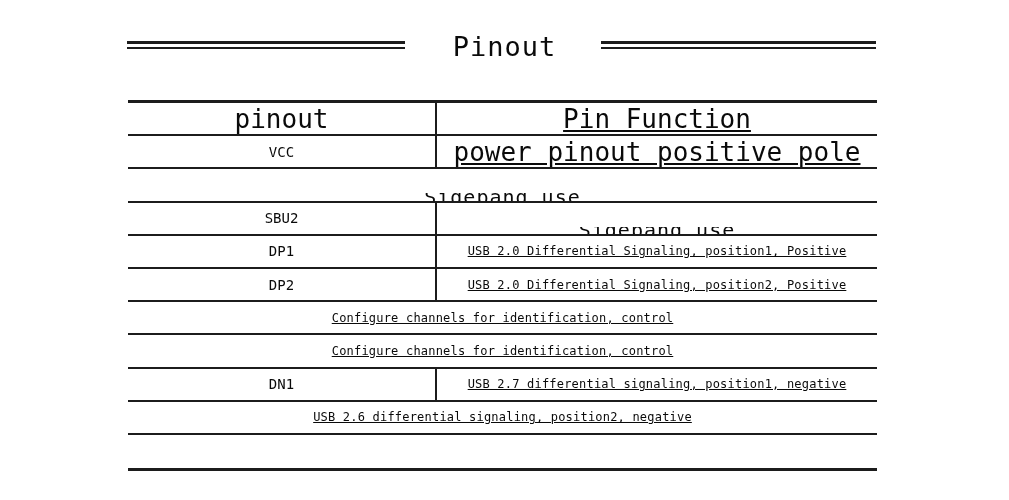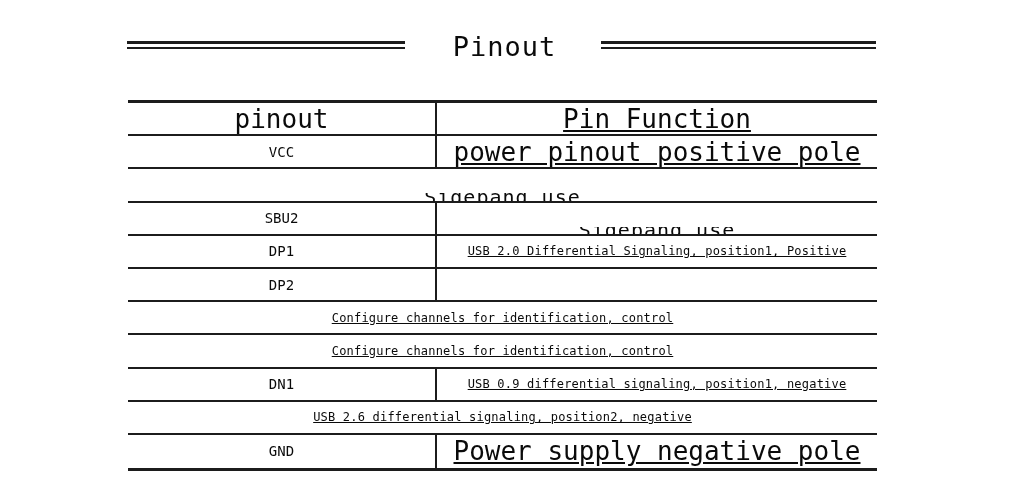--- a/index.html
+++ b/index.html
@@ -65,31 +65,30 @@
   <div class="row">
     <div class="cell-pin">SBU2</div>
     <div class="cell-fn fn-md">Sideband use</div>
   </div>
   <div class="row">
     <div class="cell-pin">DP1</div>
     <div class="cell-fn fn-sm">USB 2.0 Differential Signaling, position1, Positive</div>
   </div>
   <div class="row">
     <div class="cell-pin">DP2</div>
+    <div class="cell-fn fn-sm">USB 2.0 Differential Signaling, position2, Positive</div>
   </div>
   <div class="row">
     <div class="cell-fn fn-sm">Configure channels for identification, control</div>
   </div>
   <div class="row">
     <div class="cell-fn fn-sm">Configure channels for identification, control</div>
   </div>
   <div class="row">
     <div class="cell-pin">DN1</div>
-    <div class="cell-fn fn-sm">USB 0.9 differential signaling, position1, negative</div>
+    <div class="cell-fn fn-sm">USB 2.7 differential signaling, position1, negative</div>
   </div>
   <div class="row">
     <div class="cell-fn fn-sm">USB 2.6 differential signaling, position2, negative</div>
   </div>
   <div class="row">
-    <div class="cell-pin">GND</div>
-    <div class="cell-fn fn-lg">Power supply negative pole</div>
   </div>
 </div>
 
 </body></html>

